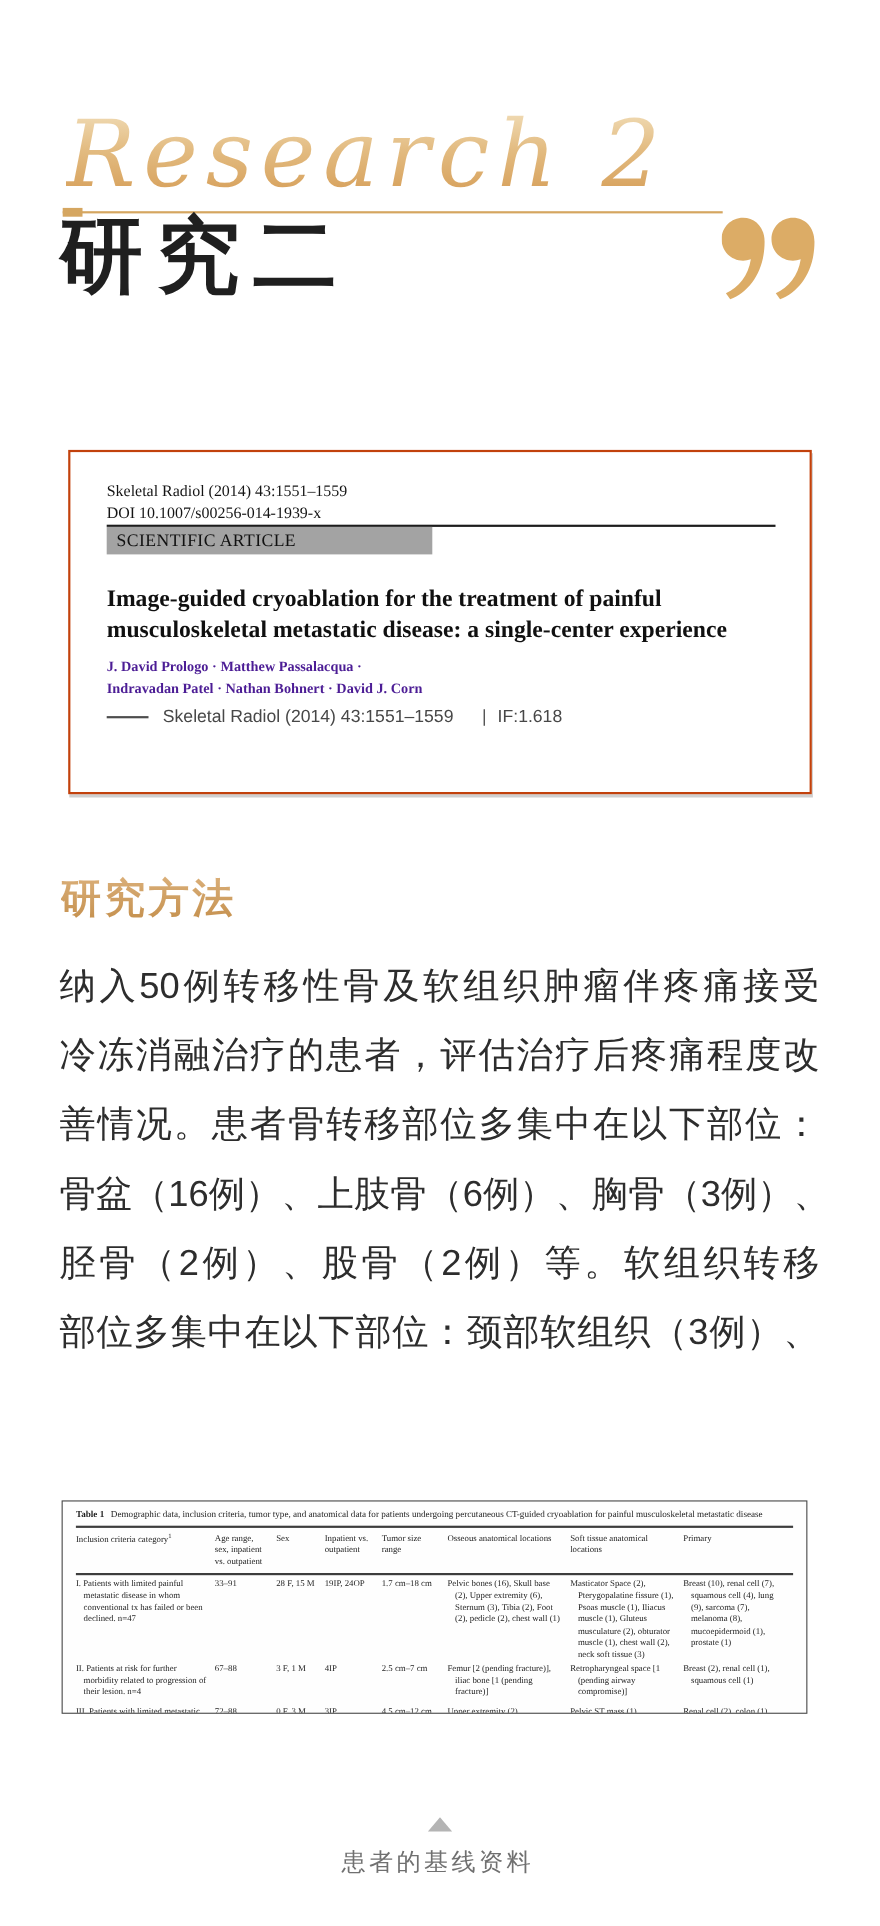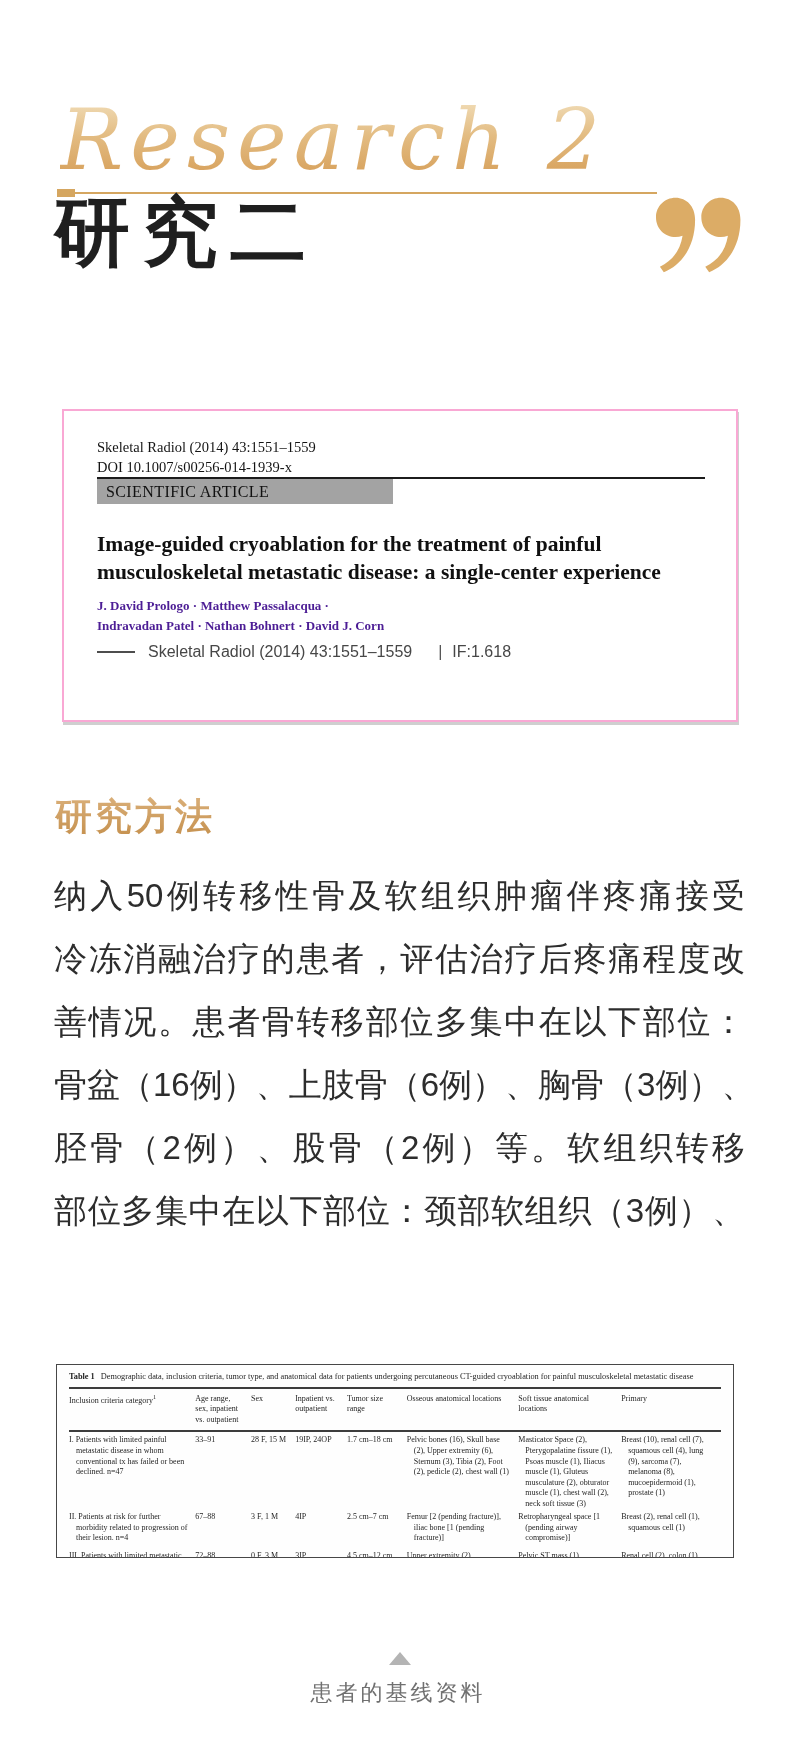--- a/index.html
+++ b/index.html
@@ -12,21 +12,21 @@
     background:linear-gradient(180deg,#f3e2c0 0%,#e3bc82 45%,#d49a52 100%);
     -webkit-background-clip:text;background-clip:text;color:transparent;margin-top:20px;}
   .gold-rule{position:absolute;left:57px;top:192px;width:600px;height:2px;background:#d5a660;}
   .gold-rule-block{position:absolute;left:57px;top:189px;width:18px;height:8px;background:#d5a660;}
   .quote-svg{position:absolute;left:656px;top:196px;}
   .cn-title{position:absolute;left:54px;top:194px;font-family:"DejaVu Serif",serif;
     font-weight:bold;font-size:76px;line-height:1;letter-spacing:12px;color:#1f1f1f;}
 
   
   .paper-card{position:absolute;left:62px;top:409px;width:676px;height:313px;background:#ffffff;
-    border:2px solid #f9a8d4;box-sizing:border-box;box-shadow:1px 3px 0 #cfcfcf;}
+    border:2px solid #c2410c;box-sizing:border-box;box-shadow:1px 3px 0 #cfcfcf;}
   .journal-line{position:absolute;left:33px;top:28px;font-family:"Liberation Serif",serif;
     font-size:14.5px;color:#141414;}
   .doi-line{position:absolute;left:33px;top:48px;font-family:"Liberation Serif",serif;
     font-size:14.5px;color:#141414;}
   .card-rule{position:absolute;left:33px;top:66px;width:608px;height:2px;background:#1c1c1c;}
   .section-label{position:absolute;left:33px;top:68px;width:296px;height:25px;background:#a3a3a3;
     font-family:"Liberation Serif",serif;font-size:16px;color:#111;line-height:25px;
     padding-left:9px;box-sizing:border-box;letter-spacing:.4px;}
   .paper-title{position:absolute;left:33px;top:120px;width:625px;
     font-family:"Liberation Serif",serif;font-weight:bold;font-size:21.5px;line-height:1.3;color:#101010;}

